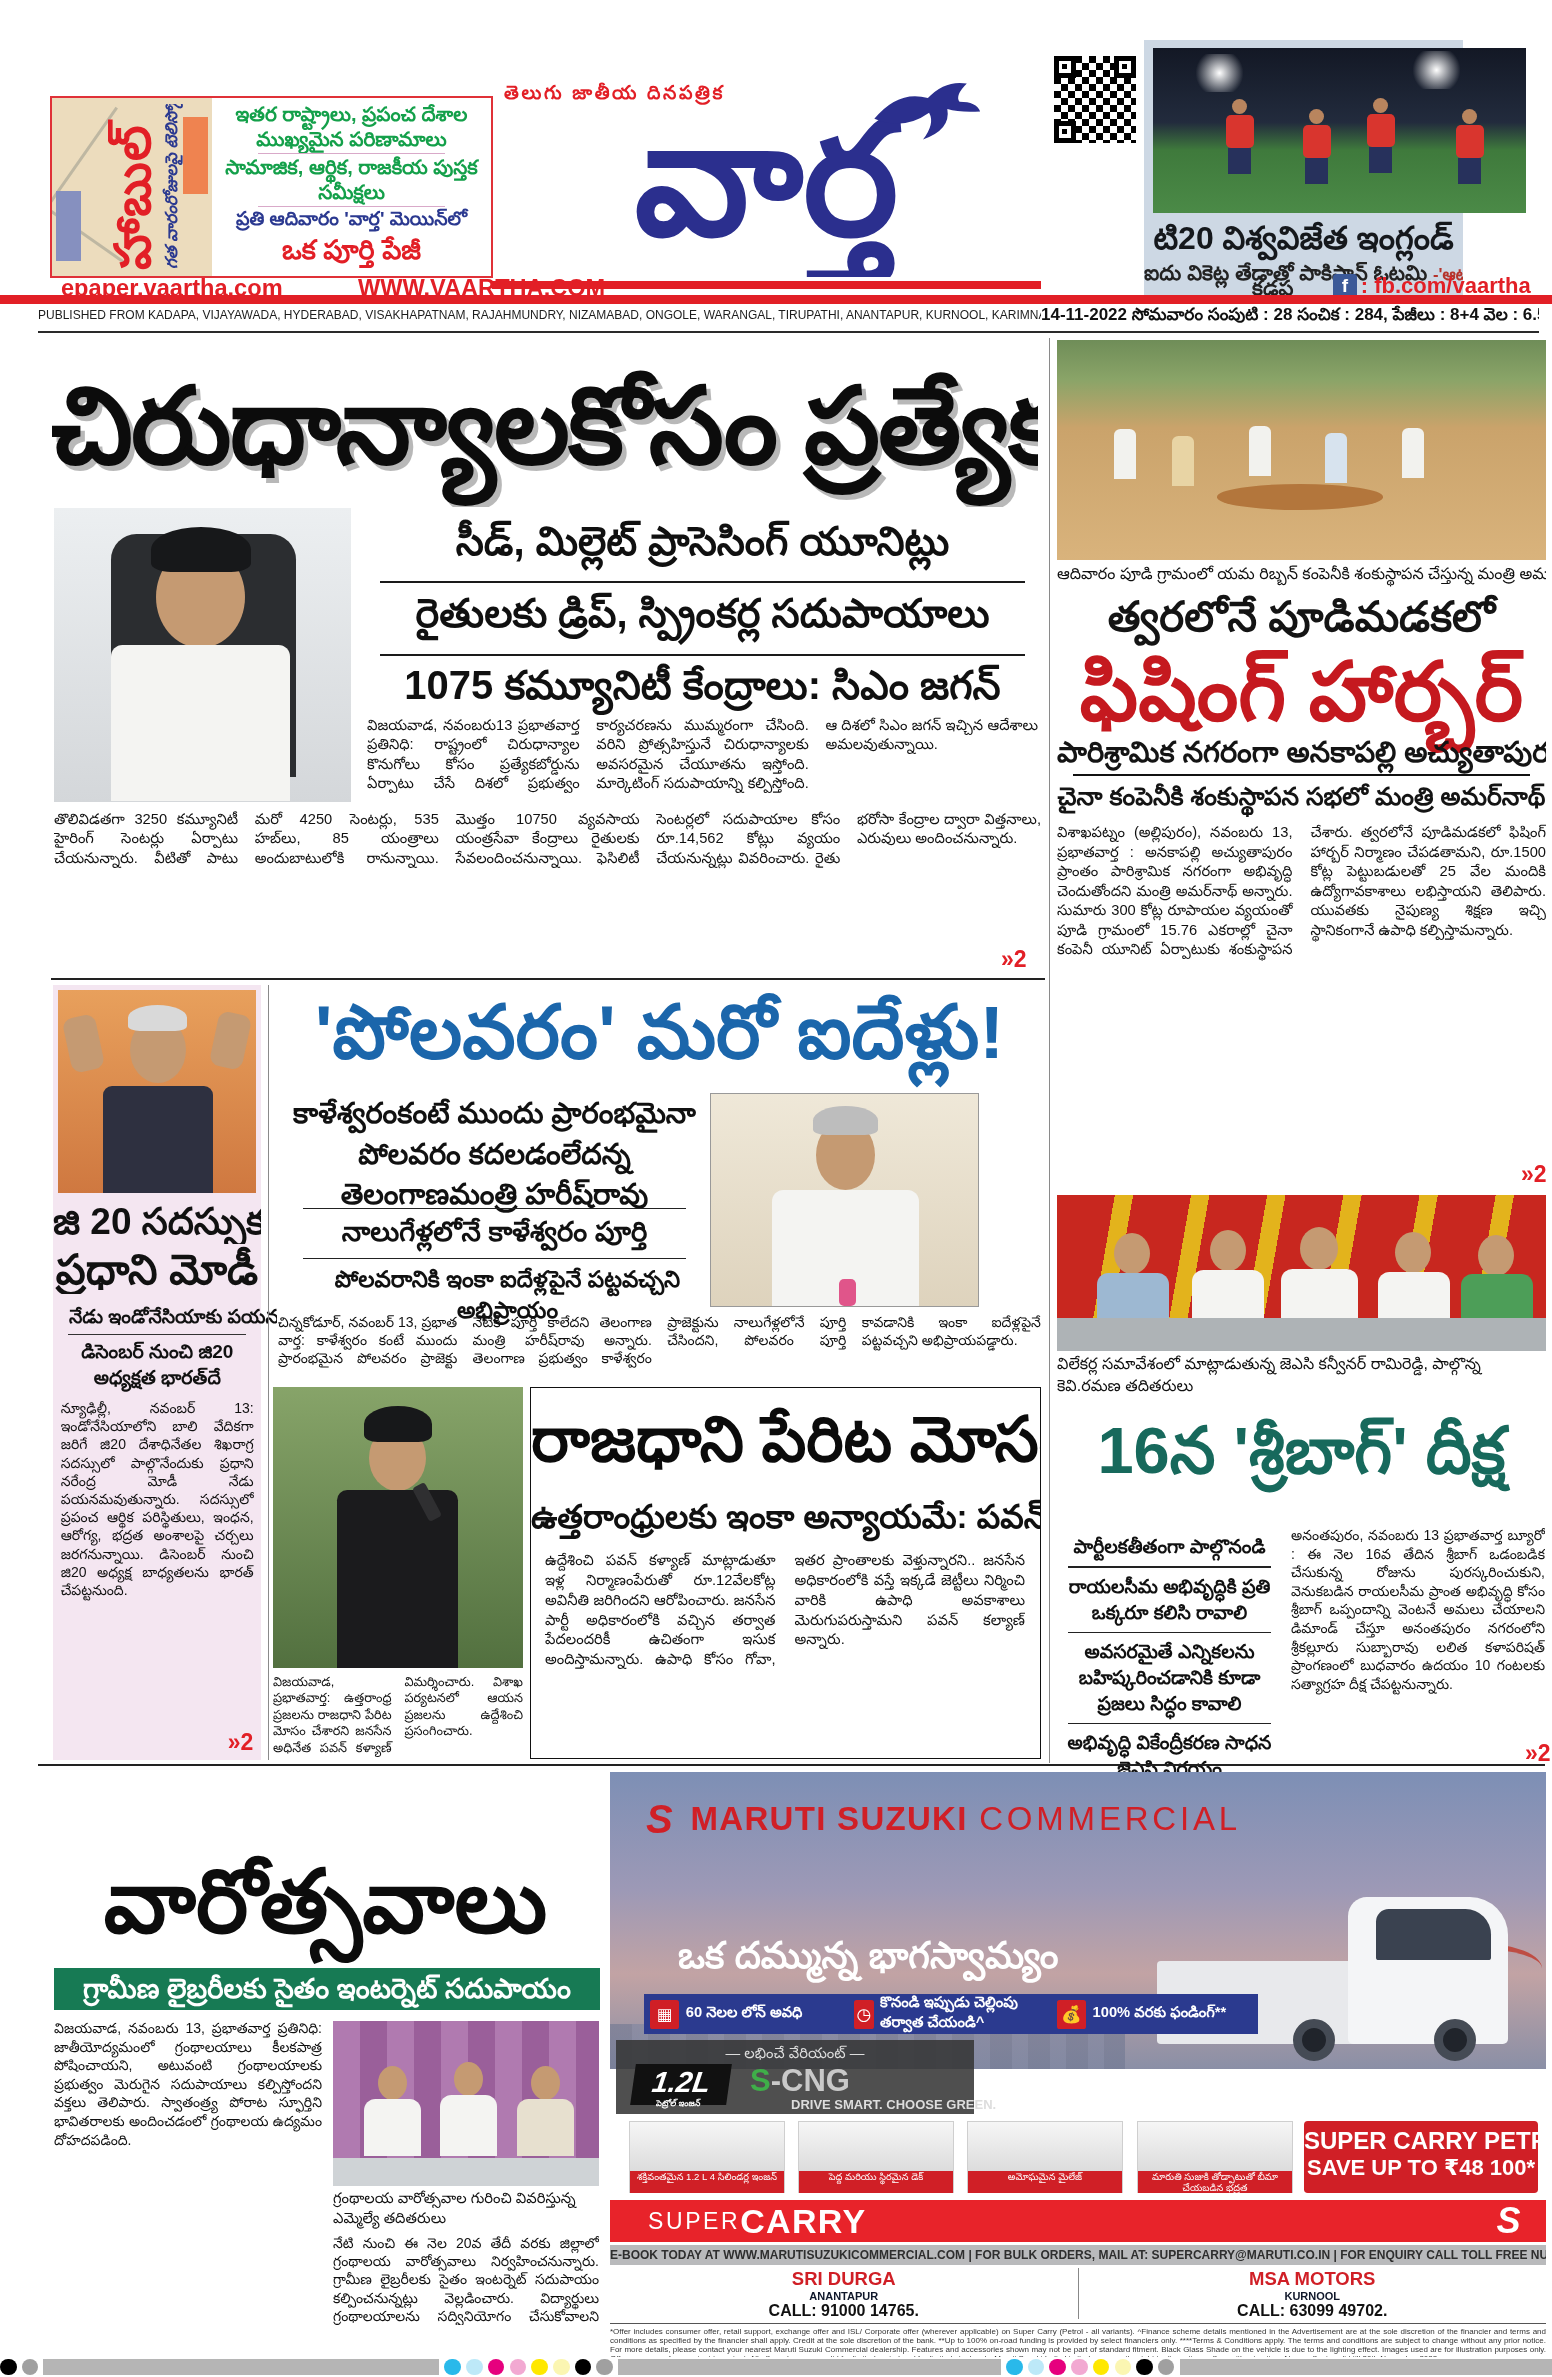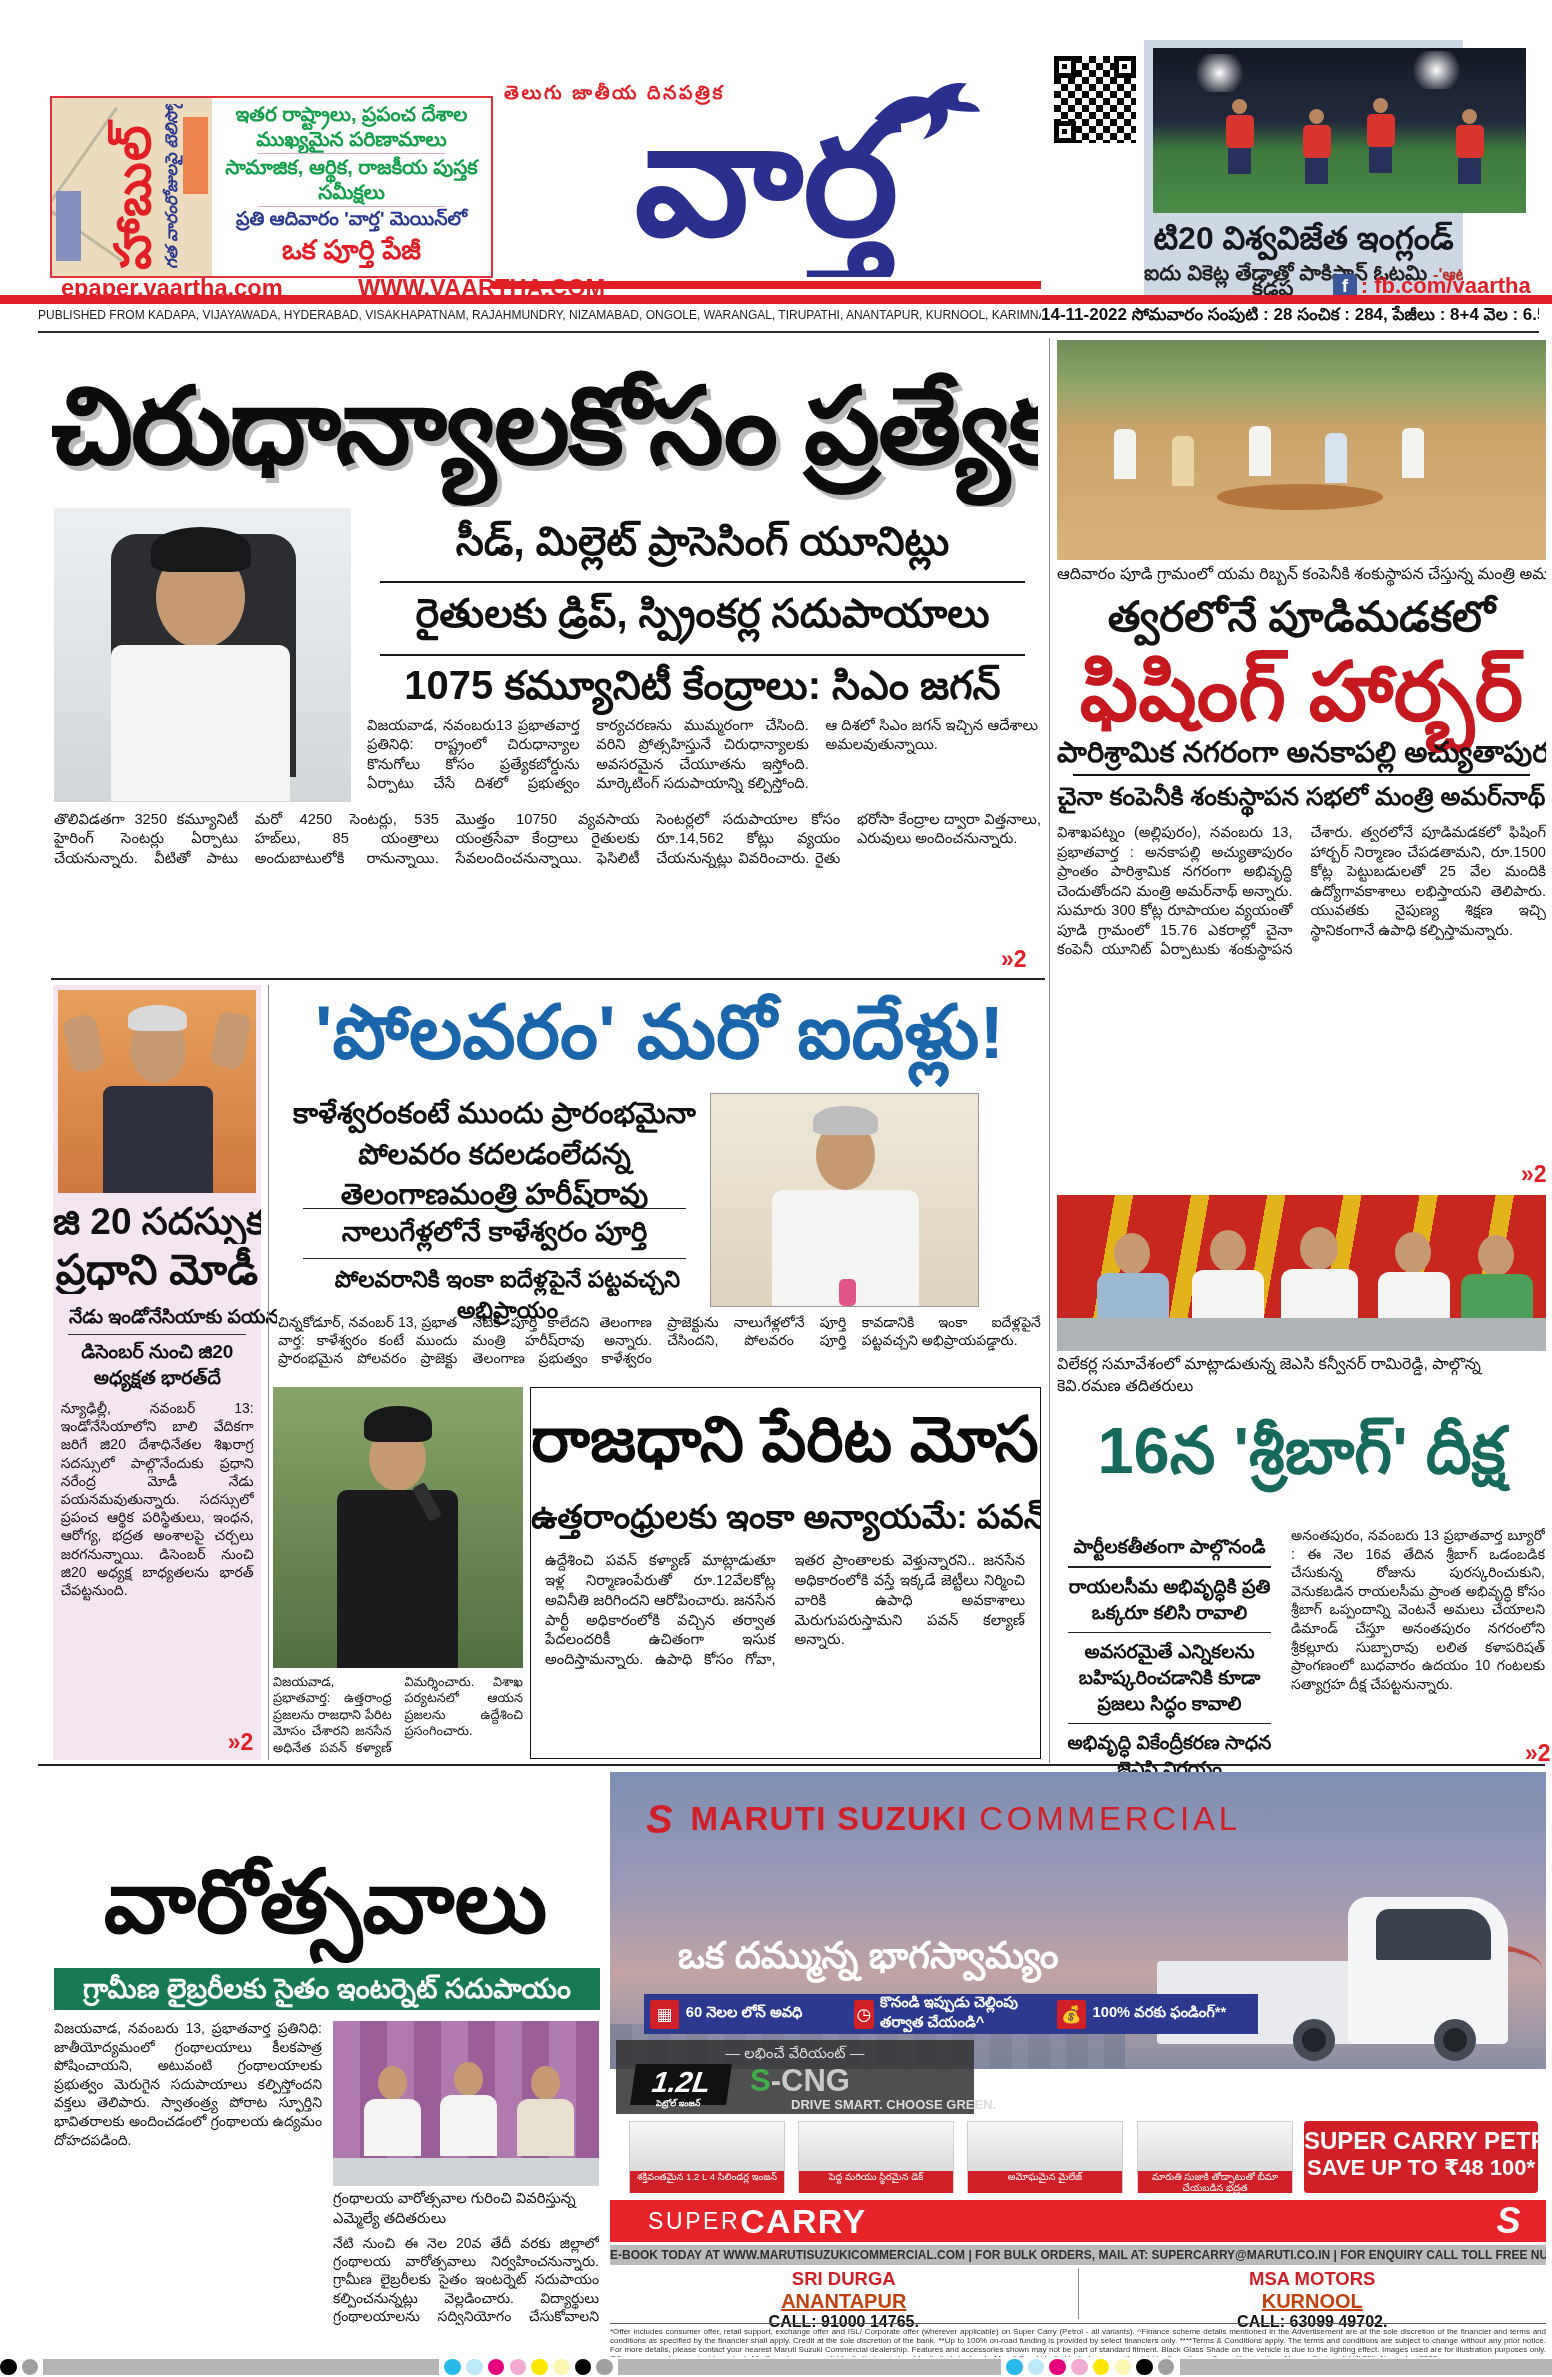--- a/index.html
+++ b/index.html
@@ -192,21 +192,21 @@
   .band-super{font-size:23px;letter-spacing:2.6px;margin-left:38px;}
   .band-carry{font-size:34px;font-weight:bold;letter-spacing:1.3px;}
   .band-S{margin-left:auto;margin-right:25.5px;font-size:36px;font-weight:bold;font-style:italic;}
   .band-S::before{content:"S";}
   .ad-ebook{left:610px;top:2245px;width:936px;height:20.4px;background:#b9babc;color:#2e2e2e;font-size:12px;
             font-weight:bold;text-align:center;line-height:20.4px;}
   .dealers{left:610px;top:2268px;width:936px;height:51px;display:flex;}
   .dealer{flex:1;text-align:center;border-right:1.3px solid #888;}
   .dealer:last-child{border-right:none;}
   .dealer-n{color:#d01f26;font-size:18.5px;font-weight:bold;}
-  .dealer-c{font-size:20px;font-weight:bold;color:#c2410c;text-decoration:underline;}
+  .dealer-c{font-size:11px;font-weight:bold;color:#0f172a;}
   .dealer-p{font-size:16px;font-weight:bold;color:#111;}
   .disclaimer{left:610px;top:2323px;width:936px;height:34px;font-size:8px;color:#333;line-height:1.15;
               overflow:hidden;border-top:1.9px solid #555;padding-top:2.6px;box-sizing:border-box;}
 
   
   .reg{left:0;top:2358px;width:1552px;height:18px;display:flex;align-items:center;gap:5.1px;}
   .dot{width:16.6px;height:16.6px;border-radius:50%;}
   .bar{height:16.6px;background:#b5b5b5;}
   .ck{background:#000;} .cg{background:#a0a0a0;} .cc{background:#29b9ea;} .clc{background:#bde9f8;}
   .cm{background:#e6007e;} .cp{background:#f2a9d2;} .cy{background:#ffe800;} .cpy{background:#fbf6b2;}

